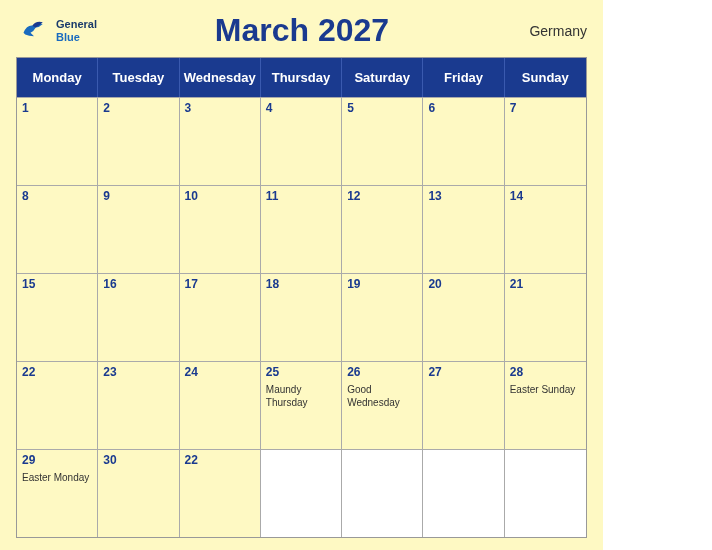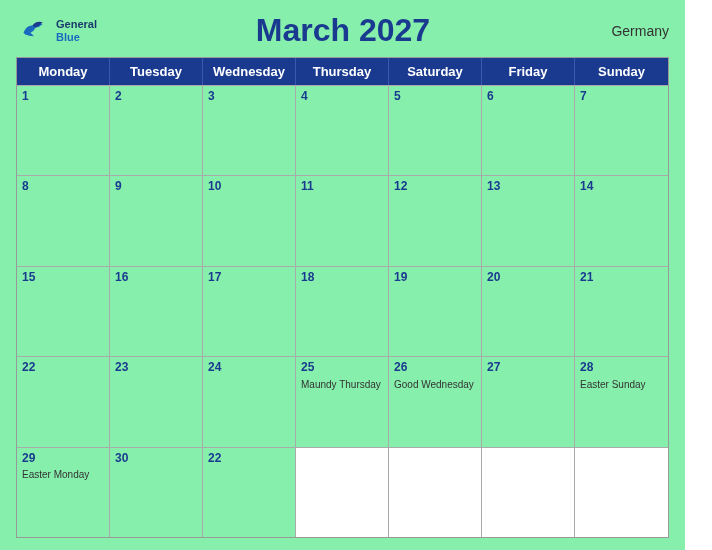--- a/index.html
+++ b/index.html
@@ -4,23 +4,23 @@
   <style>
     * { box-sizing: border-box; margin: 0; padding: 0; }
     body {
       font-family: Arial, sans-serif;
       background: #fff;
       width: 712px;
       height: 550px;
       overflow: hidden;
     }
     .page {
-      width: 685px;
+      width: 603px;
       height: 550px;
-      background: #86efac;
+      background: #fef9c3;
       padding: 12px 16px 12px 16px;
       display: flex;
       flex-direction: column;
     }
     .header {
       display: flex;
       align-items: center;
       justify-content: space-between;
       margin-bottom: 8px;
     }
@@ -66,21 +66,21 @@
     .cal-header-row {
       display: grid;
       grid-template-columns: repeat(7, 1fr);
       background: #1a3a8f;
     }
     .cal-header-cell {
       color: #fff;
       font-size: 13px;
       font-weight: bold;
       text-align: center;
-      padding: 6px 2px;
+      padding: 12px 2px;
       border-right: 1px solid #3a5aaf;
     }
     .cal-header-cell:last-child {
       border-right: none;
     }
     .cal-body {
       display: flex;
       flex-direction: column;
       flex: 1;
     }

